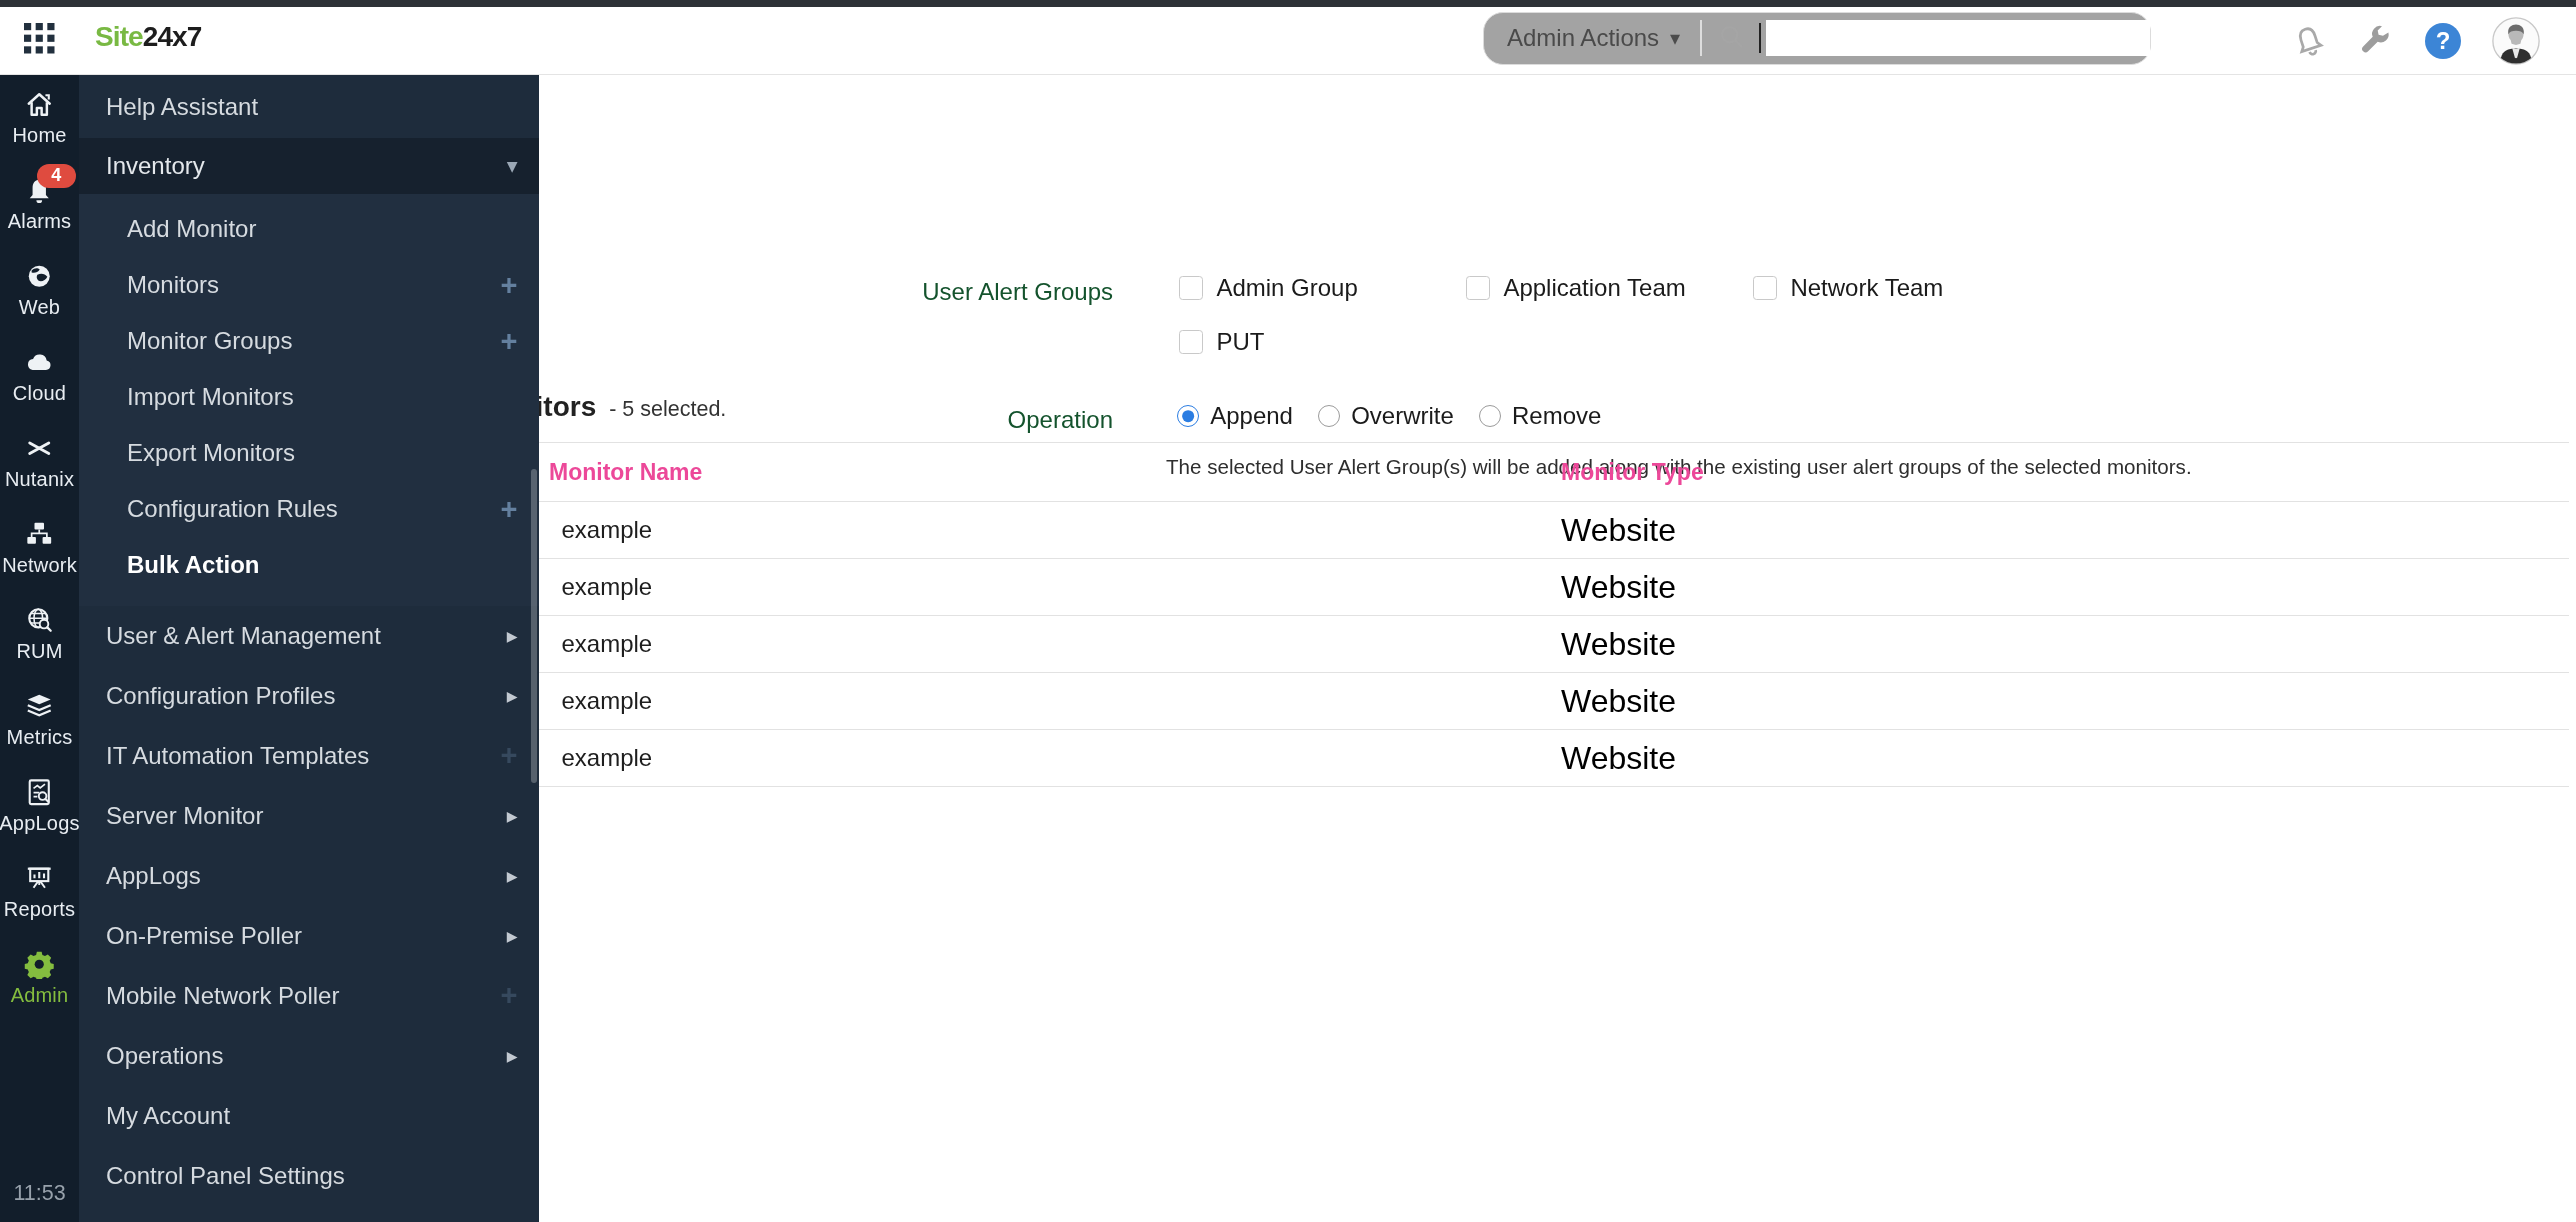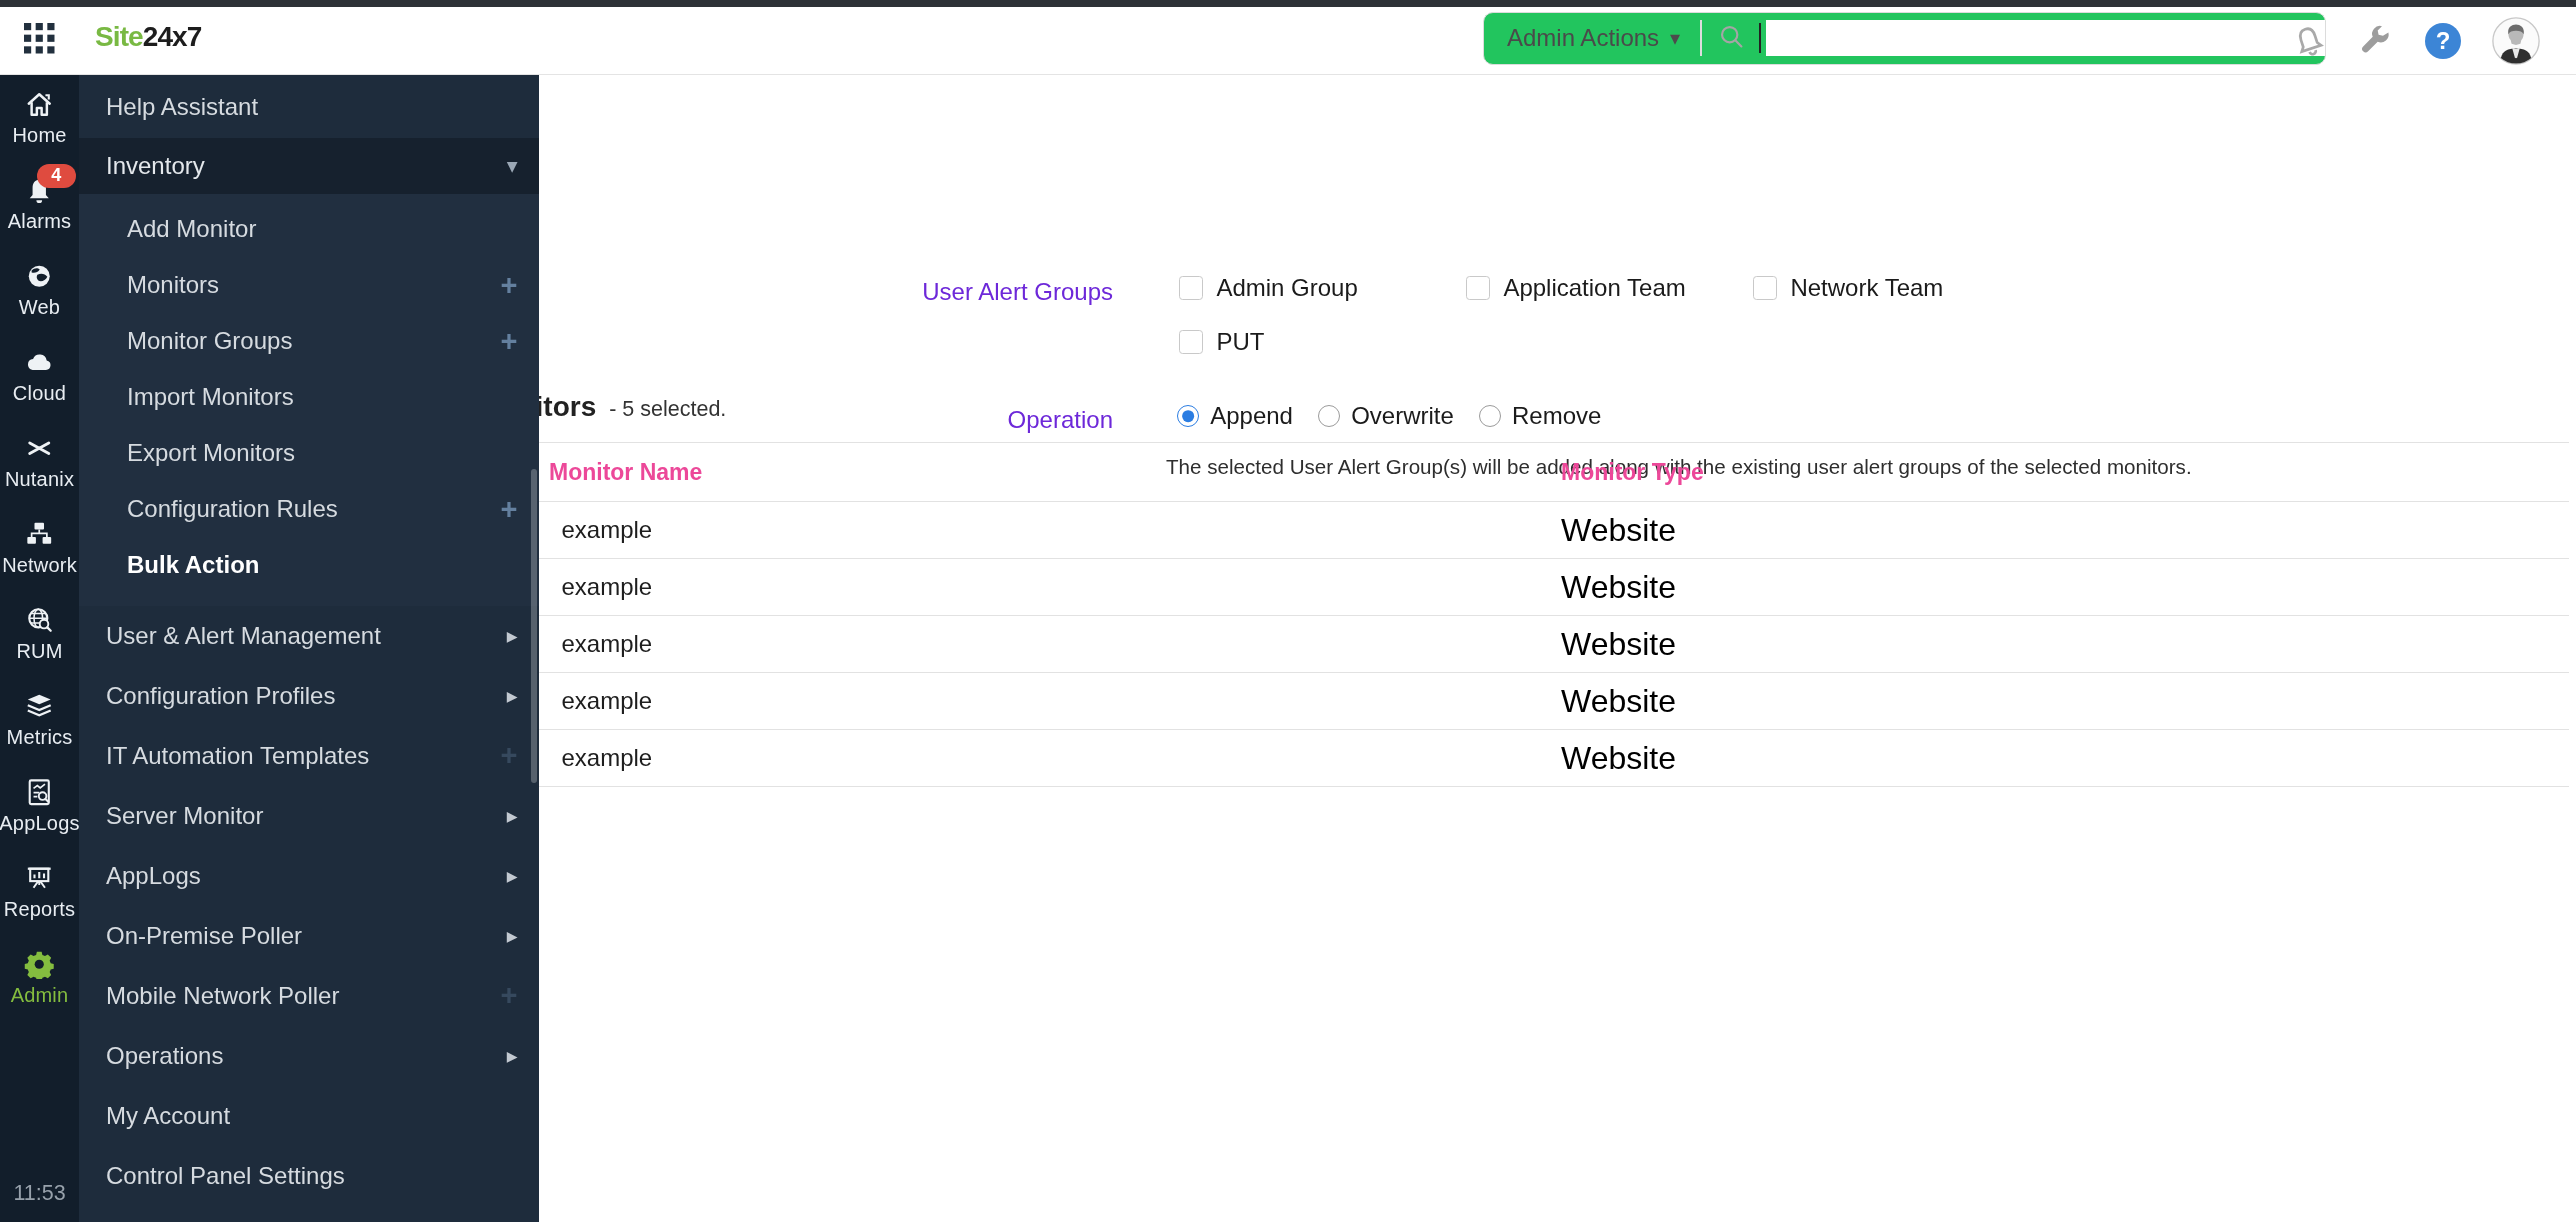--- a/index.html
+++ b/index.html
@@ -9,22 +9,22 @@
     font-family:"Liberation Sans", sans-serif; color:#1f1f1f;
   }
   
   .top-strip { position:absolute; left:0; top:0; width:2576px; height:7.2px; background:#2e3237; z-index:8; }
   .topbar { position:absolute; left:0; top:7.2px; width:2576px; height:68px; background:#fff;
             border-bottom:1.8px solid #e4e4e4; z-index:7; }
   .grid-icon { position:absolute; left:24px; top:16px; width:30.5px; height:30.5px; cursor:pointer; }
   .logo { position:absolute; left:95px; top:13.4px; font-size:28px; font-weight:bold; letter-spacing:-0.9px; }
   .logo .lg-green { color:#79b943; }
   .logo .lg-dark { color:#1d1d1d; }
-  .search-wrap { position:absolute; left:1483px; top:4.5px; width:843px; height:53px;
-                 border:1.8px solid #dcdcdc; border-radius:10px; display:flex; align-items:center; background:#22c55e; }
+  .search-wrap { position:absolute; left:1483px; top:4.5px; width:668px; height:53px;
+                 border:1.8px solid #dcdcdc; border-radius:20px; display:flex; align-items:center; background:#a3a3a3; }
   .scope-trigger { display:flex; align-items:center; gap:10.8px; padding-left:23px; cursor:pointer; }
   .scope-label { font-size:24px; color:#4a4a4a; }
   .scope-caret { font-size:20px; color:#4c4c4c; }
   .search-divider { width:1.8px; height:36px; background:#ddd; margin-left:20px; }
   .search-glass { margin-left:16px; }
   .search-caret-line { width:1.8px; height:30.5px; background:#222; margin-left:14.3px; }
   .search-input { flex:1; border:none; outline:none; font-size:23px; height:36px; margin-left:5.4px; color:#333; }
   .tb-icons { position:absolute; right:36px; top:0; height:68px; display:flex; align-items:center; gap:31px; }
   .tb-icon { width:36px; height:36px; cursor:pointer; }
   .help-bubble { width:36px; height:36px; border-radius:50%; background:#3c85d6; color:#fff;
@@ -70,21 +70,21 @@
   .back-btn { position:absolute; left:18px; top:18px; width:39px; height:36px; cursor:pointer; }
   .header-divider { position:absolute; left:64px; top:0; width:1.8px; height:100%; background:#e6e6e6; }
   .page-title { position:absolute; left:86px; top:50%; transform:translateY(-50%);
                 font-size:28px; font-weight:600; color:#282828; white-space:nowrap; }
   .header-actions { position:absolute; right:15.2px; top:0; height:100%; display:flex; align-items:center; gap:20px; }
   .save-btn { width:77px; height:47px; background:#2eb765; border:none; border-radius:5.4px;
               color:#fff; font-size:24px; font-family:inherit; cursor:pointer; }
   .cancel-link { font-size:25px; color:#3778cf; cursor:pointer; }
 
   .content-body { position:relative; height:1075px; }
-  .form-label { position:absolute; left:0; width:652px; text-align:right; font-size:24px; color:#6d28d9; white-space:nowrap; }
+  .form-label { position:absolute; left:0; width:652px; text-align:right; font-size:24px; color:#14532d; white-space:nowrap; }
   .opt-row { position:absolute; display:flex; align-items:center; }
   .opt { display:flex; align-items:center; gap:13.4px; }
   .opt-320 { width:287px; }
   .opt-label { font-size:24px; color:#1b1b1b; white-space:nowrap; }
 
   .cb { width:24px; height:24px; border:1.8px solid #c9c9c9; border-radius:3.6px; background:#fff;
         display:inline-flex; align-items:center; justify-content:center; cursor:pointer; flex:none; }
   .cb .tick { display:none; }
   .cb.checked { border-color:#4c4c4c; }
   .cb.checked .tick { display:block; font-size:20px; line-height:1; color:#2f2f2f; transform:translateY(-0.9px); }

